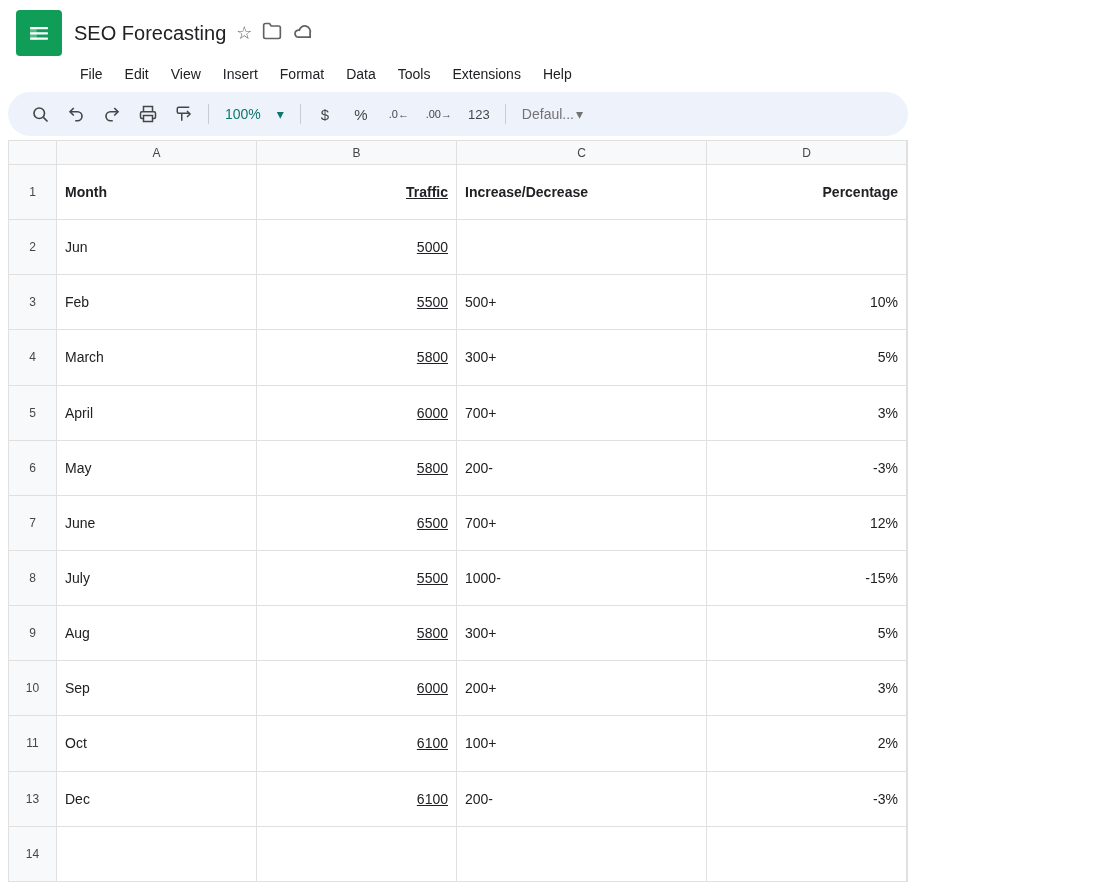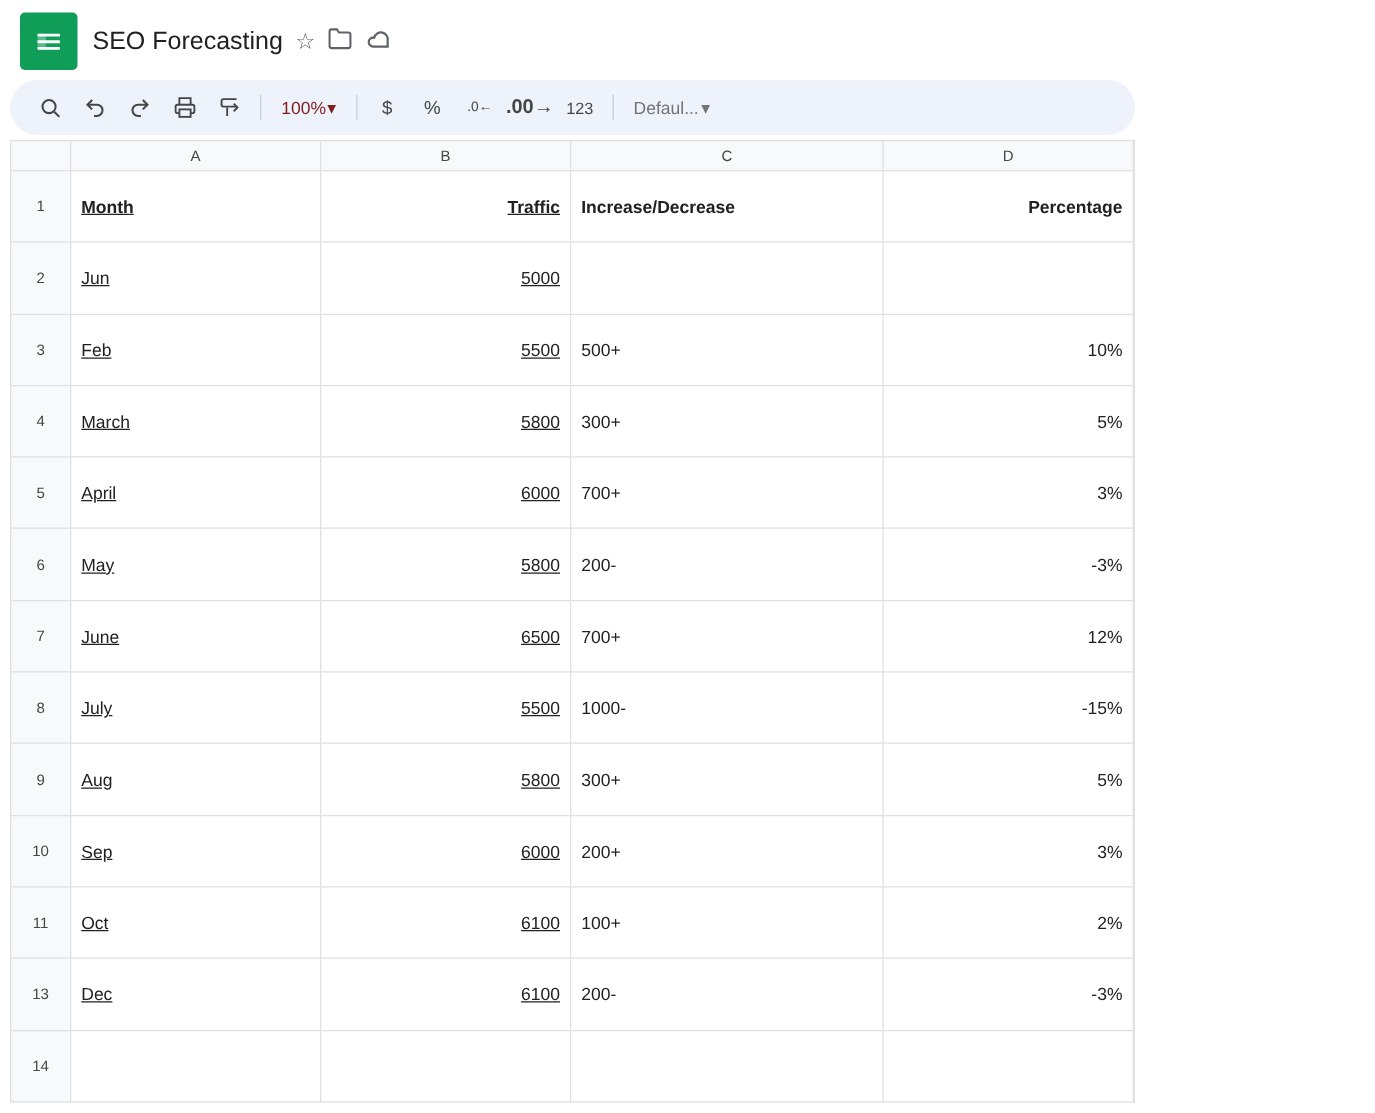--- a/index.html
+++ b/index.html
@@ -116,22 +116,22 @@
       margin: 0 4px;
     }
 
     .zoom-selector {
       display: flex;
       align-items: center;
       padding: 4px 8px;
       border-radius: 4px;
       cursor: pointer;
       font-size: 14px;
-      color: #7f1d1d;
-      gap: 1px;
+      color: #0f766e;
+      gap: 16px;
     }
 
     .font-format-btn {
       display: flex;
       align-items: center;
       padding: 4px 8px;
       border-radius: 4px;
       cursor: pointer;
       font-size: 14px;
       color: #737373;
@@ -188,21 +188,20 @@
       border: 1px solid #e0e0e0;
       padding: 4px 8px;
       height: 32px;
       color: #202124;
       vertical-align: middle;
     }
 
     td.cell-a {
       width: 200px;
       text-align: left;
-      text-decoration: underline;
     }
 
     td.cell-b {
       width: 200px;
       text-align: right;
       text-decoration: underline;
     }
 
     td.cell-c {
       width: 250px;
@@ -250,20 +249,31 @@
         </span>
         <span class="title-icon" style="font-size:16px;">
           <svg width="22" height="16" viewBox="0 0 24 18" fill="none" stroke="#5f6368" stroke-width="2">
             <path d="M20 16H7a4 4 0 1 1 .88-7.9A5 5 0 1 1 20 11v5z"></path>
           </svg>
         </span>
       </div>
     </div>
   </div>
 
+  <div class="menu-bar">
+    <div class="menu-item">File</div>
+    <div class="menu-item">Edit</div>
+    <div class="menu-item">View</div>
+    <div class="menu-item">Insert</div>
+    <div class="menu-item">Format</div>
+    <div class="menu-item">Data</div>
+    <div class="menu-item">Tools</div>
+    <div class="menu-item">Extensions</div>
+    <div class="menu-item">Help</div>
+  </div>
 
   <div class="toolbar">
 
     <div class="toolbar-btn">
       <svg width="18" height="18" viewBox="0 0 24 24" fill="none" stroke="#444746" stroke-width="2.2">
         <circle cx="11" cy="11" r="7"></circle>
         <line x1="16.5" y1="16.5" x2="22" y2="22"></line>
       </svg>
     </div>
 
@@ -311,21 +321,21 @@
     </div>
 
     <div class="toolbar-btn" style="font-size:15px; font-weight:500;">
       <span>%</span>
     </div>
 
     <div class="toolbar-btn" style="font-size:11px; width:36px;">
       .0←
     </div>
 
-    <div class="toolbar-btn" style="font-size:16px; width:36px;font-weight:bold;">
+    <div class="toolbar-btn" style="font-size:11px; width:36px;">
       .00→
     </div>
 
     <div class="toolbar-btn" style="font-size:13px; width:36px;">
       <span>123</span>
     </div>
 
     <div class="toolbar-divider"></div>
 
     <div class="font-format-btn">

